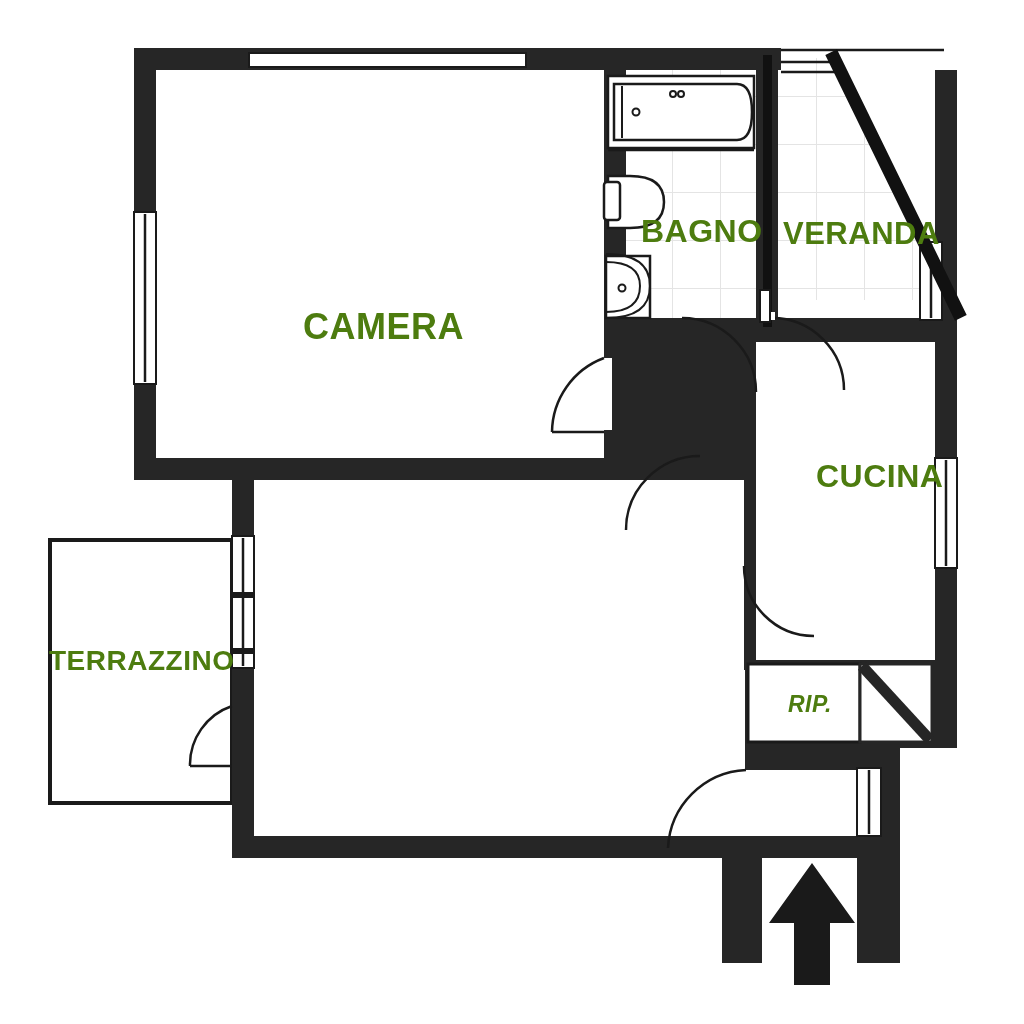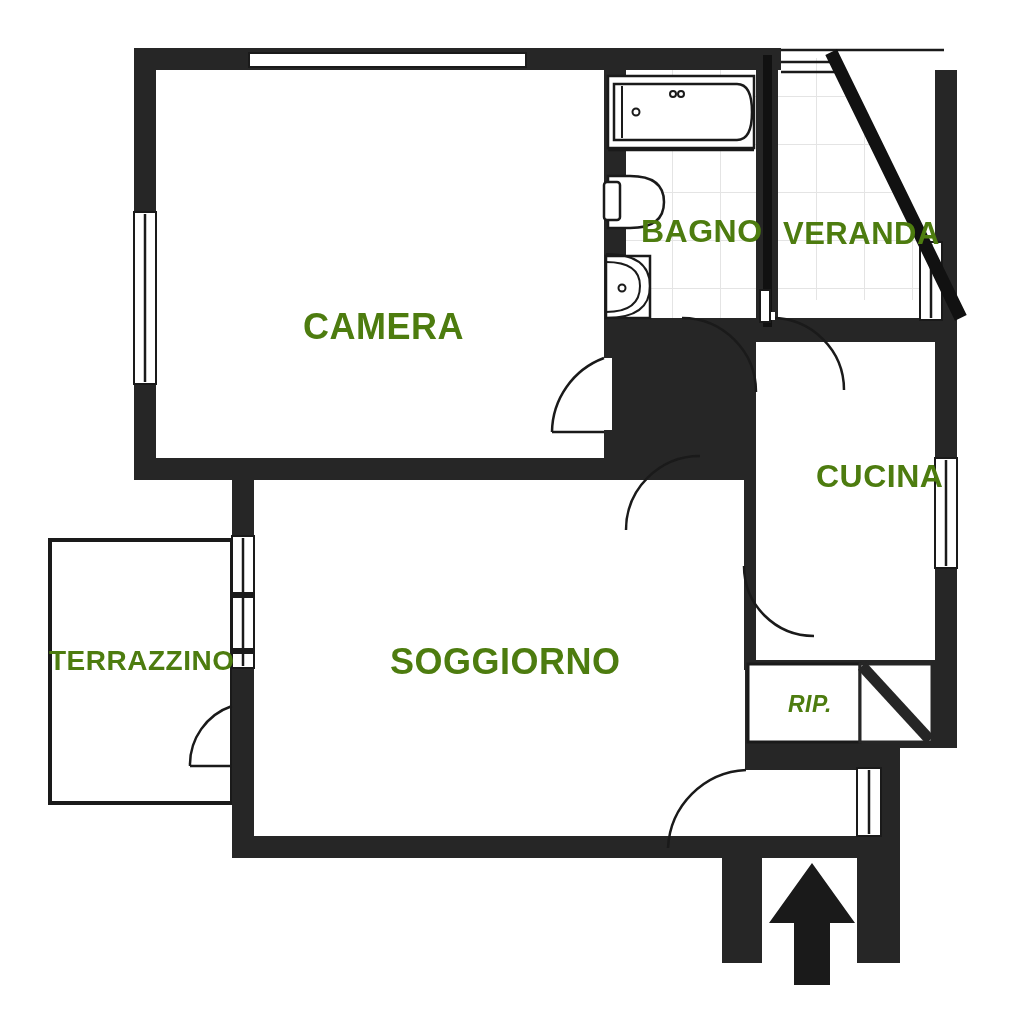--- a/index.html
+++ b/index.html
@@ -249,21 +249,20 @@
     </g>
 
     <g>
       <polygon points="812,863 855,923 830,923 830,985 794,985 794,923 769,923" fill="#1a1a1a"></polygon>
     </g>
 
   </svg>
 
   <div class="roomlabel lbl-camera">CAMERA</div>
 
-  <div class="roomlabel lbl-soggiorno">SOGGIORNO</div>
 
   <div class="roomlabel lbl-cucina">CUCINA</div>
 
   <div class="roomlabel lbl-bagno">BAGNO</div>
 
   <div class="roomlabel lbl-veranda">VERANDA</div>
 
   <div class="roomlabel lbl-terrazzino">TERRAZZINO</div>
 
   <div class="roomlabel lbl-rip">RIP.</div>

